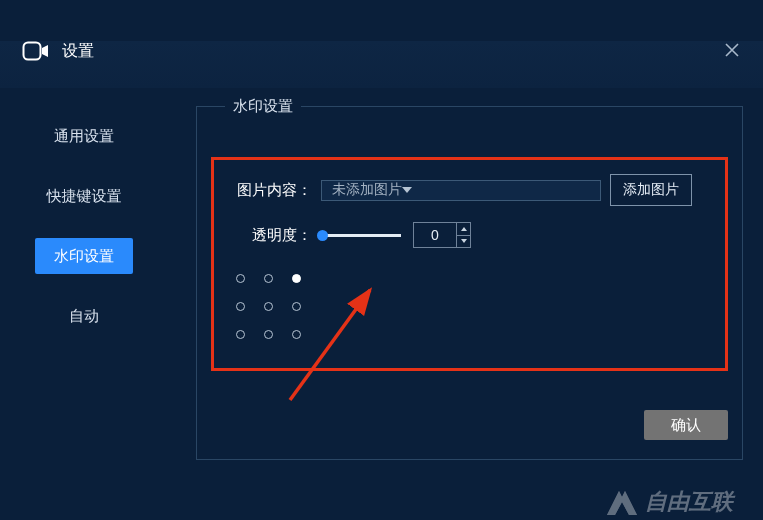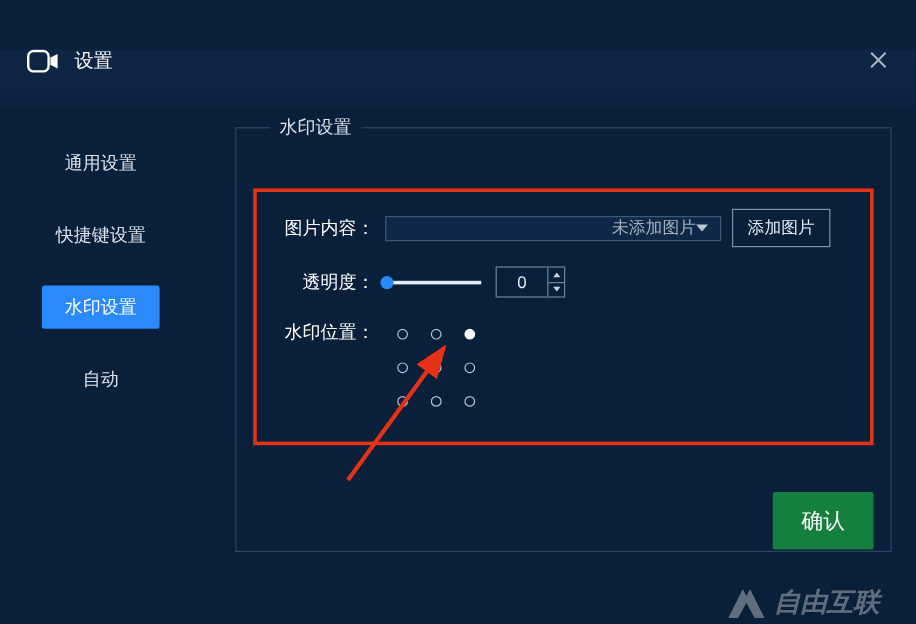--- a/index.html
+++ b/index.html
@@ -92,21 +92,21 @@
   .row-label {
     width: 86px;
     text-align: right;
     font-size: 15px;
     color: #fff;
   }
   .dropdown {
     flex: 0 0 280px; height: 21px;
     border: 1px solid #3c5977;
     background: #0f2847;
-    display: flex; align-items: center; justify-content: flex-end;
+    display: flex; align-items: center; justify-content: flex-start;
     padding: 0 10px;
     font-size: 14px; color: #a3b1c1; cursor: pointer;
   }
   .dropdown .caret { width: 0; height: 0; border-left: 5px solid transparent; border-right: 5px solid transparent; border-top: 6px solid #b6c4d3; }
   .btn-outline {
     height: 32px; padding: 0 12px;
     border: 1px solid #7e93aa;
     display: flex; align-items: center; justify-content: center;
     font-size: 14px; color: #e4ecf5; background: transparent; cursor: pointer;
   }
@@ -146,24 +146,24 @@
     align-items: center;
   }
   .pos-dot {
     width: 9px; height: 9px; border-radius: 50%;
     border: 1.5px solid #b6c4d3; cursor: pointer;
   }
   .pos-dot.sel { background: #fff; border-color: #fff; }
   .confirm-btn {
     position: absolute;
     right: 35px; top: 410px;
-    width: 84px; height: 48px;
-    background: #15803d; color: #fff;
-    display: flex; align-items: center; justify-content: center;
-    font-size: 18px; cursor: pointer; border-radius: 2px;
+    width: 84px; height: 30px;
+    background: #737373; color: #fff;
+    display: flex; align-items: center; justify-content: center;
+    font-size: 15px; cursor: pointer; border-radius: 2px;
   }
   .arrow {
     position: absolute;
     pointer-events: none;
   }
   .watermark-logo {
     position: absolute;
     right: 30px; bottom: 3px;
     display: flex; align-items: center; gap: 6px;
     opacity: 0.35;
@@ -237,21 +237,20 @@
                   </span>
                 <span class="stepper">
                     <span class="tri-dn"></span>
                   </span>
               </span>
             </div>
           </div>
         </div>
 
         <div class="row" style="align-items:flex-start">
-          <span class="row-label" style="padding-top:4px">水印位置：</span>
           <div class="pos-grid">
             <span class="pos-dot"></span>
             <span class="pos-dot"></span>
             <span class="pos-dot sel"></span>
             <span class="pos-dot"></span>
             <span class="pos-dot"></span>
             <span class="pos-dot"></span>
             <span class="pos-dot"></span>
             <span class="pos-dot"></span>
             <span class="pos-dot"></span>

